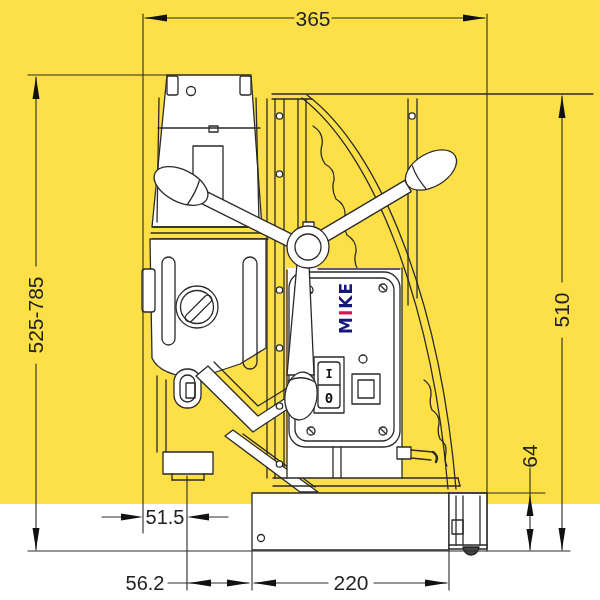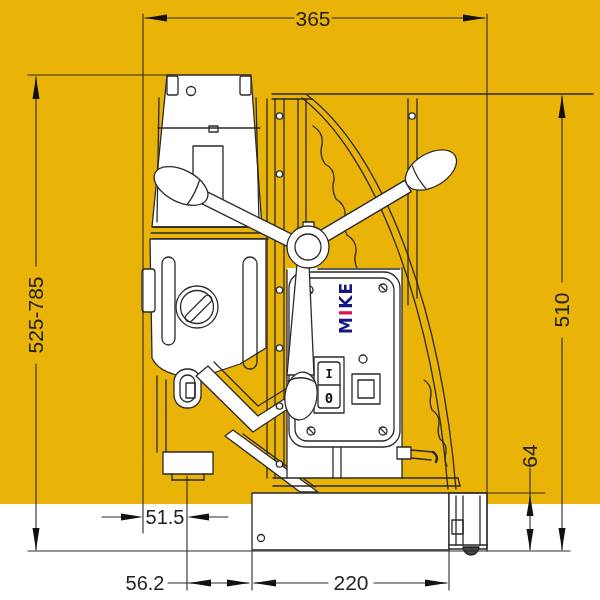--- a/index.html
+++ b/index.html
@@ -1,16 +1,16 @@
 <!DOCTYPE html>
 <html><head>
 <meta charset="utf-8">
 <style>
   html,body{margin:0;padding:0;background:#ffffff;width:600px;height:600px;overflow:hidden;}
-  .stage{width:600px;height:504px;position:relative;background:#eab308;}
+  .stage{width:600px;height:504px;position:relative;background:#fde047;}
   svg{display:block;}
   .dim-text{font-family:"Liberation Sans","DejaVu Sans",sans-serif;font-size:21px;fill:#222;}
   .dim-text-sm{font-family:"Liberation Sans","DejaVu Sans",sans-serif;font-size:20px;fill:#222;}
   .logo-text{font-family:"DejaVu Sans","Liberation Sans",sans-serif;font-size:17px;font-weight:800;letter-spacing:1px;}
   .switch-text{font-family:"DejaVu Sans Mono","Liberation Mono",monospace;font-weight:bold;fill:#111;}
 </style>
 </head>
 <body>
 
 <div class="stage">

